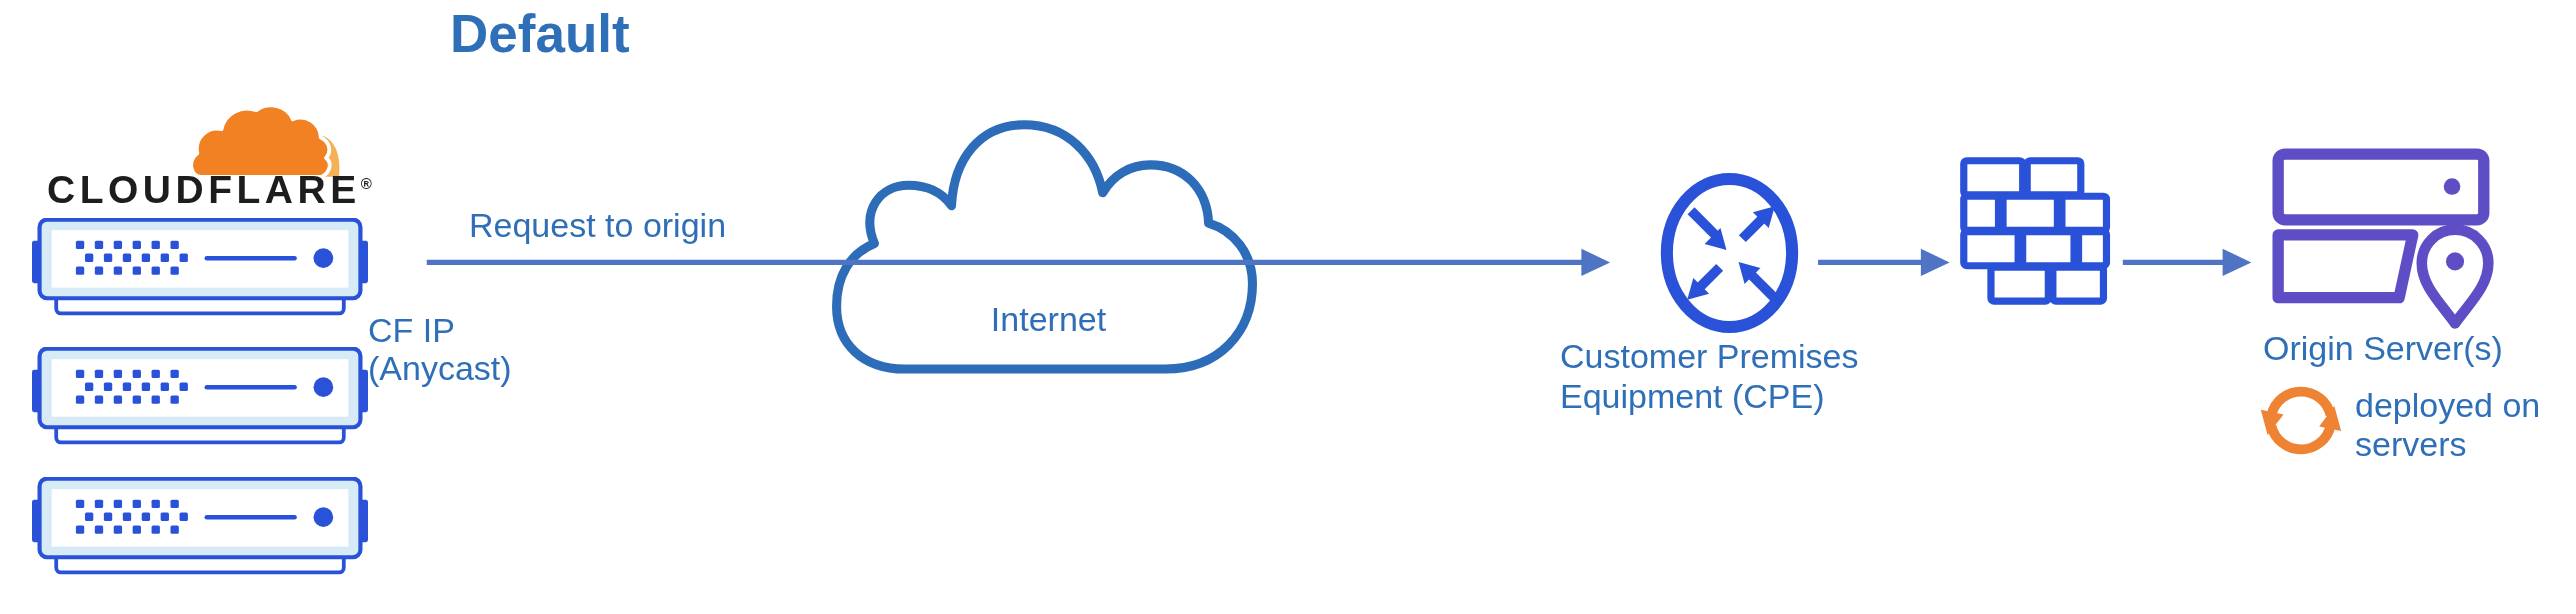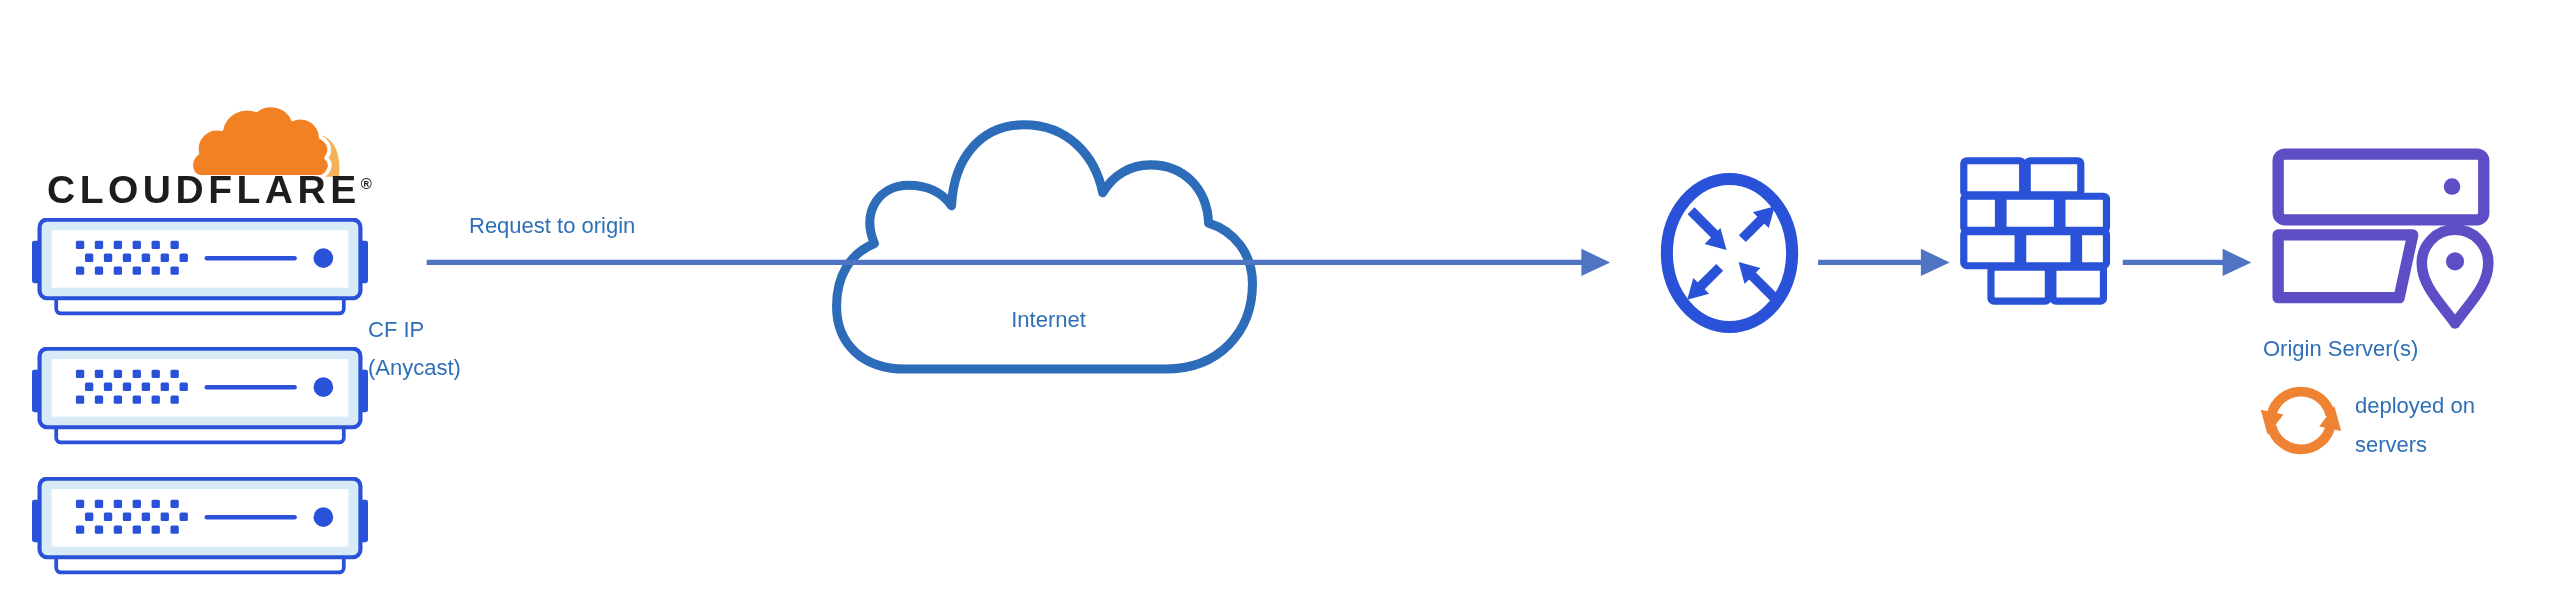--- a/index.html
+++ b/index.html
@@ -7,21 +7,21 @@
     position:relative;
     width:2576px;
     height:614px;
     background:#fff;
     overflow:hidden;
     font-family:"Liberation Sans",sans-serif;
   }
   .abs{position:absolute;}
   .lbl{
     color:var(--label-blue,#2f6fb7);
-    font-size:22px;
+    font-size:34px;
     line-height:39px;
     white-space:nowrap;
   }
   .title{
     color:var(--label-blue,#2f6fb7);
     font-size:53px;
     line-height:64px;
     font-weight:600;
     white-space:nowrap;
   }
@@ -48,20 +48,21 @@
   .s-orange{stroke:var(--sync-orange,#ef8334);fill:none;}
   .f-orange{fill:var(--sync-orange,#ef8334);}
   .f-logo{fill:var(--logo-orange,#f18122);}
   .f-logo-light{fill:var(--logo-orange-light,#f4b158);}
 </style>
 </head>
 <body>
 
 <div class="canvas">
 
+  <div class="abs title" style="left:450px;top:1.5px;">Default</div>
 
   <svg class="abs" style="left:189px;top:104px;" width="156" height="76" viewBox="0 0 206 100">
     <path class="f-logo-light" d="M 132,96 C 122,70 132,44 158,40 C 186,36 202,58 198,96 Z"></path>
     <path class="f-logo" stroke="#fff" stroke-width="5" stroke-linejoin="round" d="M 16,96
          C 3,96 -3,76 11,65
          C 7,45 24,29 43,33
          C 47,12 69,1 89,8
          C 105,-4 130,2 137,20
          C 155,13 173,25 174,44
          C 185,49 189,62 181,71
@@ -237,20 +238,24 @@
 
   <div class="abs lbl" style="left:469px;top:206px;">Request to origin</div>
 
   <div class="abs" style="left:368px;top:279px;margin-top:32px;">
     <div class="lbl" style="line-height:38px;">CF IP</div>
     <div class="lbl" style="line-height:38px;">(Anycast)</div>
   </div>
 
   <div class="abs lbl center" style="left:897px;top:300px;width:303px;text-align:center;">Internet</div>
 
+  <div class="abs" style="left:1560px;top:336px;">
+    <div class="lbl" style="line-height:40px;">Customer Premises</div>
+    <div class="lbl" style="line-height:40px;">Equipment (CPE)</div>
+  </div>
 
 
   <div class="abs lbl" style="left:2263px;top:329px;">Origin Server(s)</div>
 
   <div class="abs" style="left:2355px;top:386px;">
     <div class="lbl" style="line-height:39px;text-align:center;">deployed on</div>
     <div class="lbl" style="line-height:39px;">servers</div>
   </div>
 
 </div>

